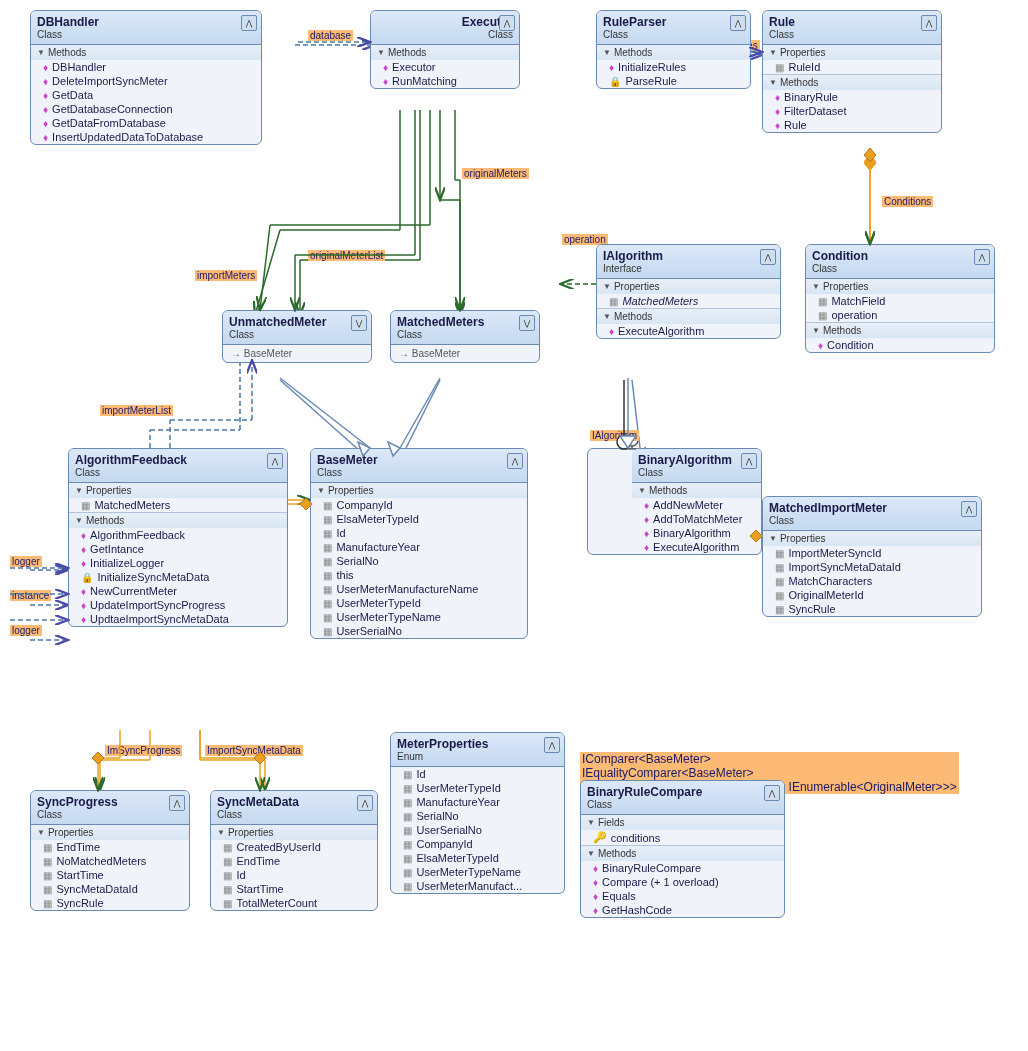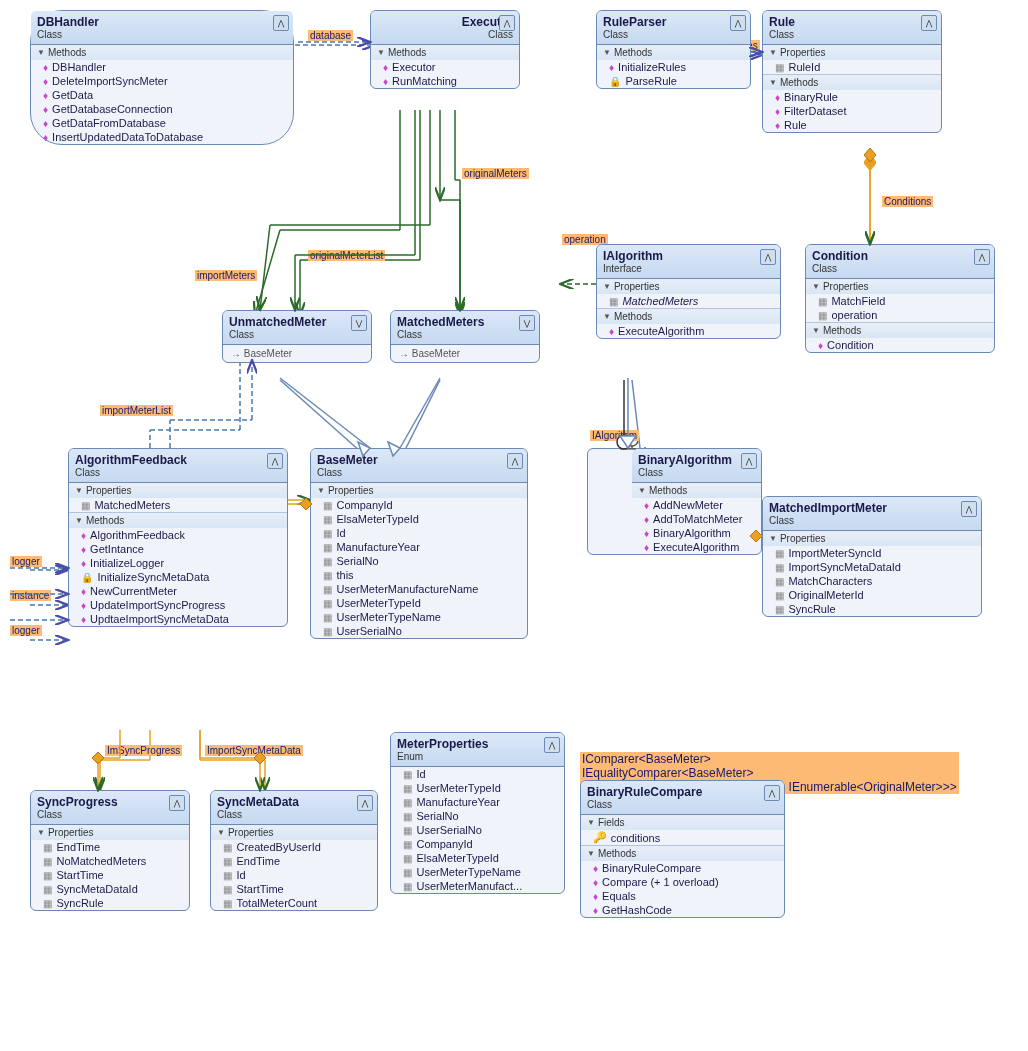--- a/index.html
+++ b/index.html
@@ -204,21 +204,21 @@
   <div class="link-label" style="left:752px;top:520px;">MatchedMeters</div>
   <div class="link-label" style="left:590px;top:430px;">IAlgorithm</div>
   <div class="link-label" style="left:105px;top:745px;">ImSyncProgress</div>
   <div class="link-label" style="left:205px;top:745px;">ImportSyncMetaData</div>
   <div class="link-label" style="left:580px;top:752px;font-size:12px;line-height:14px;">
     IComparer&lt;BaseMeter&gt;<br>
     IEqualityComparer&lt;BaseMeter&gt;<br>
     IComparer&lt;KeyValuePair&lt;BaseMeter, IEnumerable&lt;OriginalMeter&gt;&gt;&gt;
   </div>
 
-  <div class="uml-box" style="left:30px;top:10px;width:264px;border-radius:32px;">
+  <div class="uml-box" style="left:30px;top:10px;width:232px;">
     <div class="uml-header">
       <div class="uml-title">DBHandler</div>
       <div class="uml-stereotype">Class</div>
       <div class="uml-collapse-icon">⋀</div>
     </div>
     <div class="uml-section">
       <div class="uml-section-header">
         <span class="expand-icon">▼</span> Methods
       </div>
       <div class="uml-item"><span class="icon-method">♦</span> DBHandler</div>

